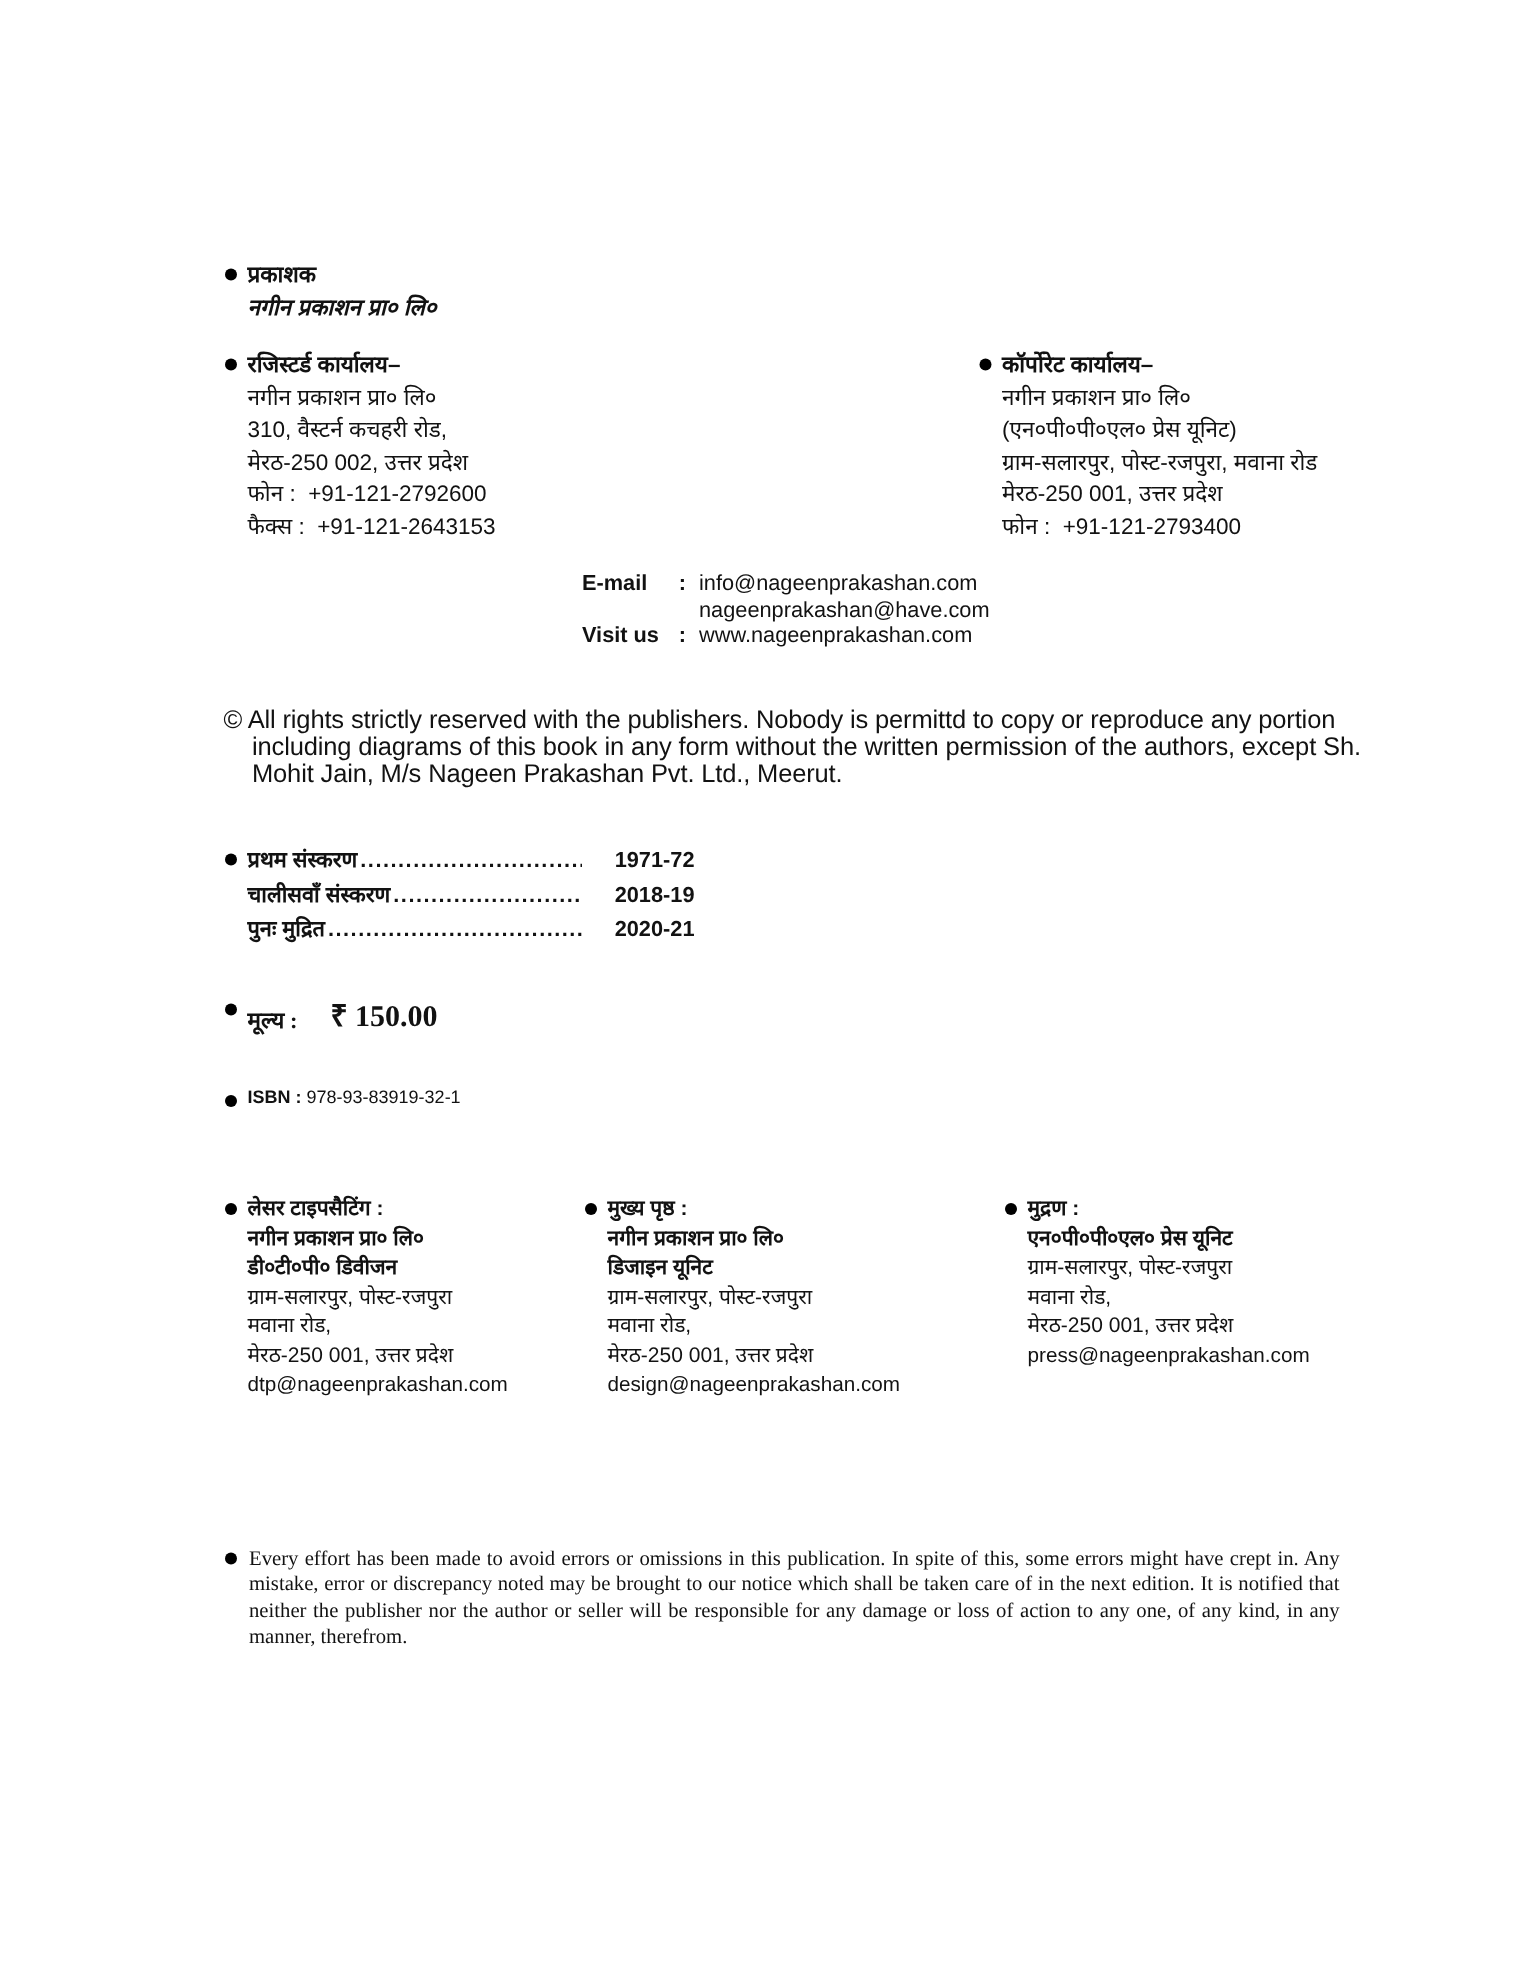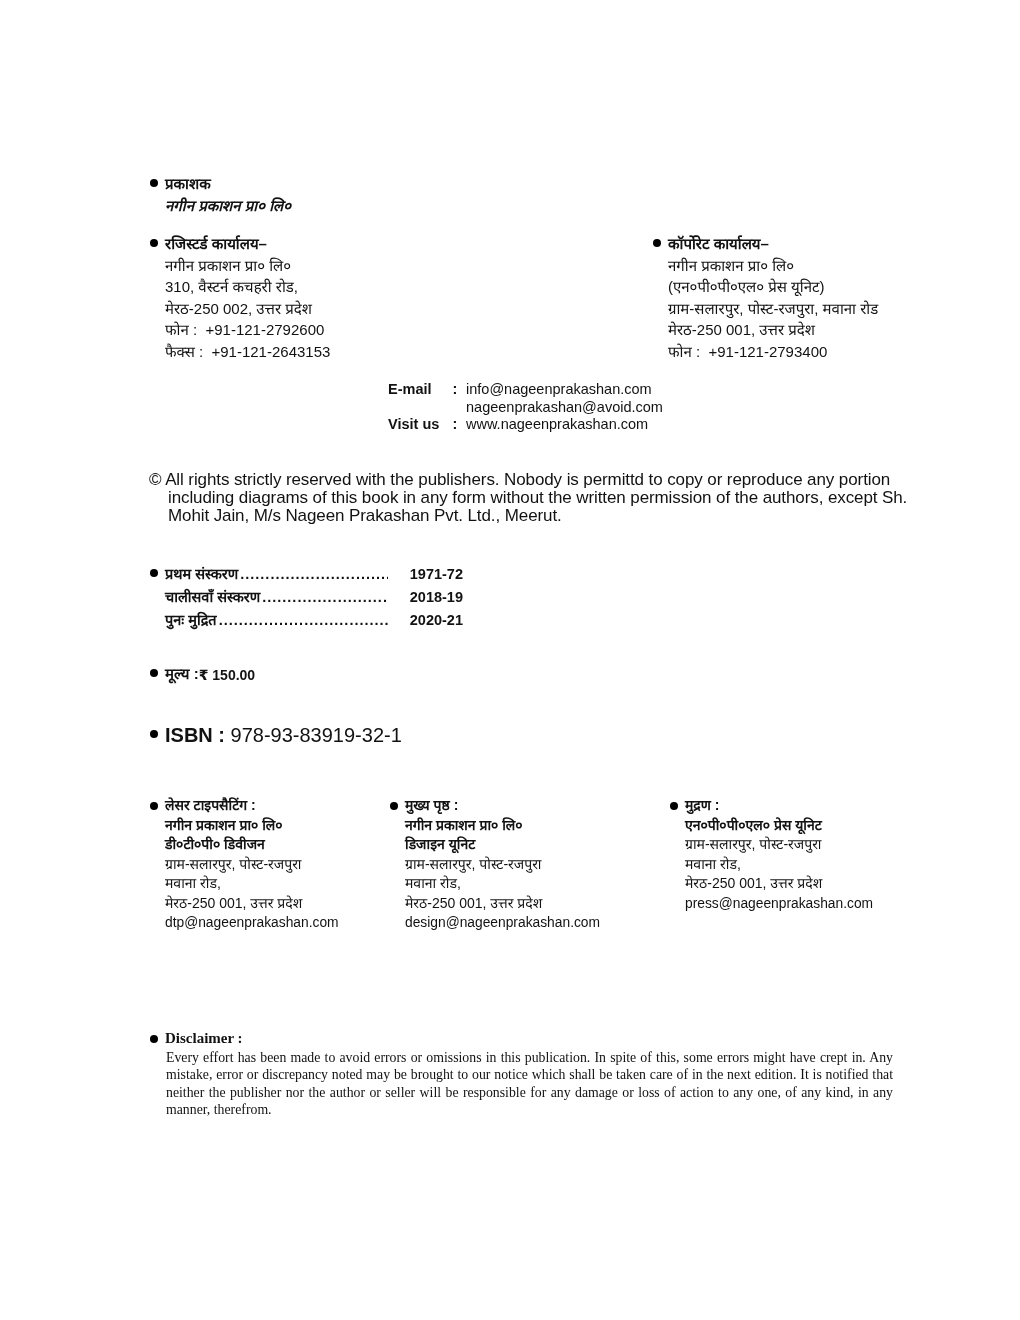--- a/index.html
+++ b/index.html
@@ -33,25 +33,25 @@
     width:742px;font-size:17px;line-height:18.2px;
     letter-spacing:-0.1px;
     padding-left:19px;text-indent:-19px;
     text-align:left;
   }
   
   .ed-row{display:flex;align-items:flex-end;width:298px;font-weight:bold;font-size:14.5px;line-height:23px;}
   .ed-row .lead{flex:1;overflow:hidden;white-space:nowrap;margin:0 2px;letter-spacing:1px;}
   .ed-row .yr{white-space:nowrap;margin-left:20px;}
   
-  .price-row{display:flex;align-items:flex-end;}
+  .price-row{display:flex;align-items:flex-end;font-family:Liberation Serif, serif;}
   .price-label{font-size:15px;font-weight:bold;}
-  .price-value{font-size:14px;font-weight:bold;white-space:nowrap;}
+  .price-value{font-size:20px;font-weight:bold;margin-left:22px;white-space:nowrap;}
   
-  .isbn-row{font-size:20px;}
+  .isbn-row{font-size:12px;}
   .isbn-row .lab{font-weight:bold;}
   
   .credit .cl{font-size:14px;line-height:19.5px;white-space:nowrap;}
   .credit .cl.b{font-weight:bold;}
   .credit .cl.mail{font-size:13.8px;}
   
   .disclaimer{font-family:"Liberation Serif","DejaVu Serif",serif;width:728px;}
   .disclaimer .dhead{font-size:15px;font-weight:bold;line-height:19px;}
   .disclaimer .dbody{font-size:13.8px;line-height:17.4px;text-align:justify;margin:1px 0 0 1px;}
   .disclaimer .dfoot{font-size:13.8px;line-height:17.4px;margin-left:1px;}
@@ -86,21 +86,21 @@
     <div class="ln">मेरठ-250 001, उत्तर प्रदेश</div>
     <div class="ln"><span>फोन :</span>&nbsp; <span>+91-121-2793400</span></div>
   </div>
 
   <div class="abs contact" style="top:381px;left:388px;">
     <div class="lab">E-mail</div>
     <div class="col">:</div>
     <div class="val">info@nageenprakashan.com</div>
     <div></div>
       <div></div>
-    <div class="val">nageenprakashan@avoid.com</div>
+    <div class="val">nageenprakashan@have.com</div>
     <div class="lab">Visit us</div>
     <div class="col">:</div>
     <div class="val">www.nageenprakashan.com</div>
   </div>
 
   <div class="abs copyright" style="top:471px;left:149px;">
     <span>©</span>
     <span>All rights strictly reserved with the publishers. Nobody is permittd to copy or reproduce any portion including diagrams of this book in any form without the written permission of the authors, except Sh. Mohit Jain, M/s Nageen Prakashan Pvt. Ltd., Meerut.</span>
   </div>
 
@@ -166,17 +166,16 @@
     <div class="cl b">मुद्रण :</div>
     <div class="cl b">एन०पी०पी०एल० प्रेस यूनिट</div>
     <div class="cl">ग्राम-सलारपुर, पोस्ट-रजपुरा</div>
     <div class="cl">मवाना रोड,</div>
     <div class="cl">मेरठ-250 001, उत्तर प्रदेश</div>
     <div class="cl mail">press@nageenprakashan.com</div>
   </div>
 
   <div class="abs bblock disclaimer" style="top:1029px;left:150px;">
     <span class="bullet"></span>
-    <div class="dhead">Disclaimer :</div>
     <div class="dbody">Every effort has been made to avoid errors or omissions in this publication. In spite of this, some errors might have crept in. Any mistake, error or discrepancy noted may be brought to our notice which shall be taken care of in the next edition. It is notified that neither the publisher nor the author or seller will be responsible for any damage or loss of action to any one, of any kind, in any manner, therefrom.</div>
   </div>
 
 </div>
 
 </body></html>

